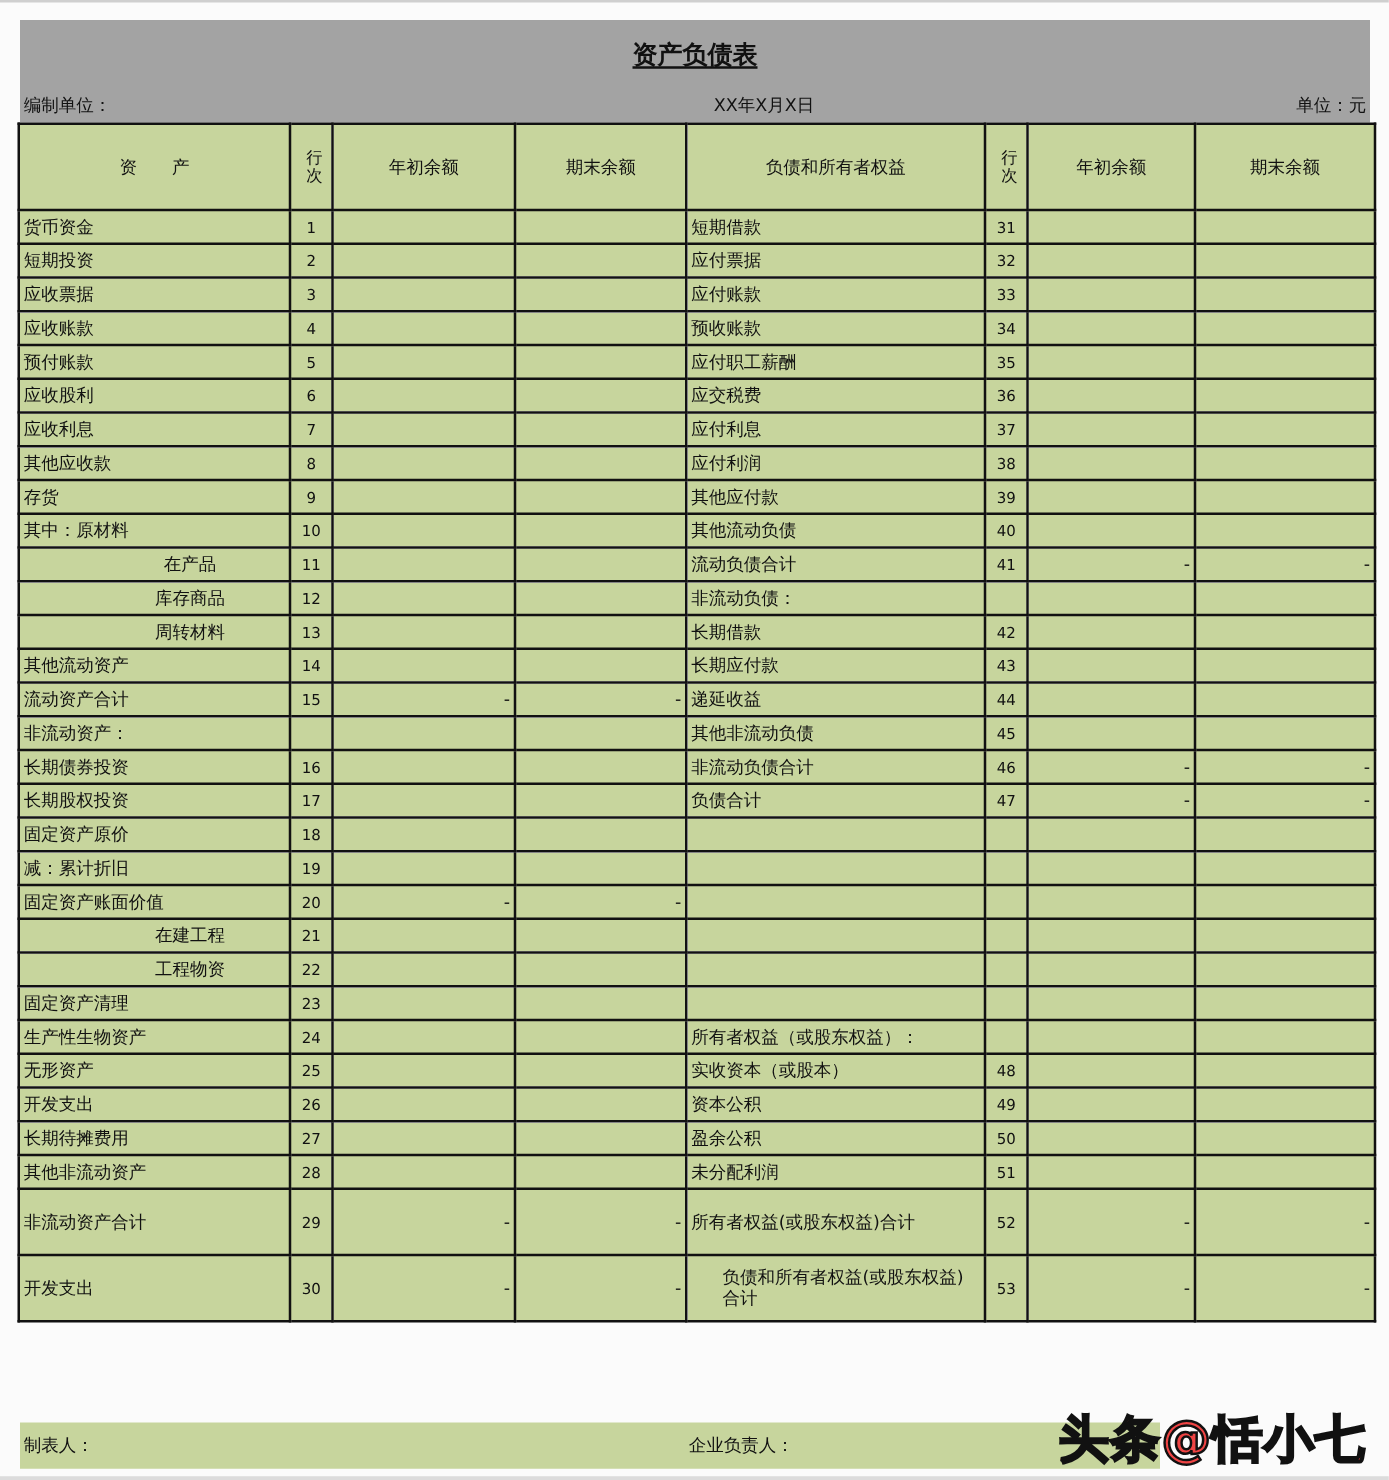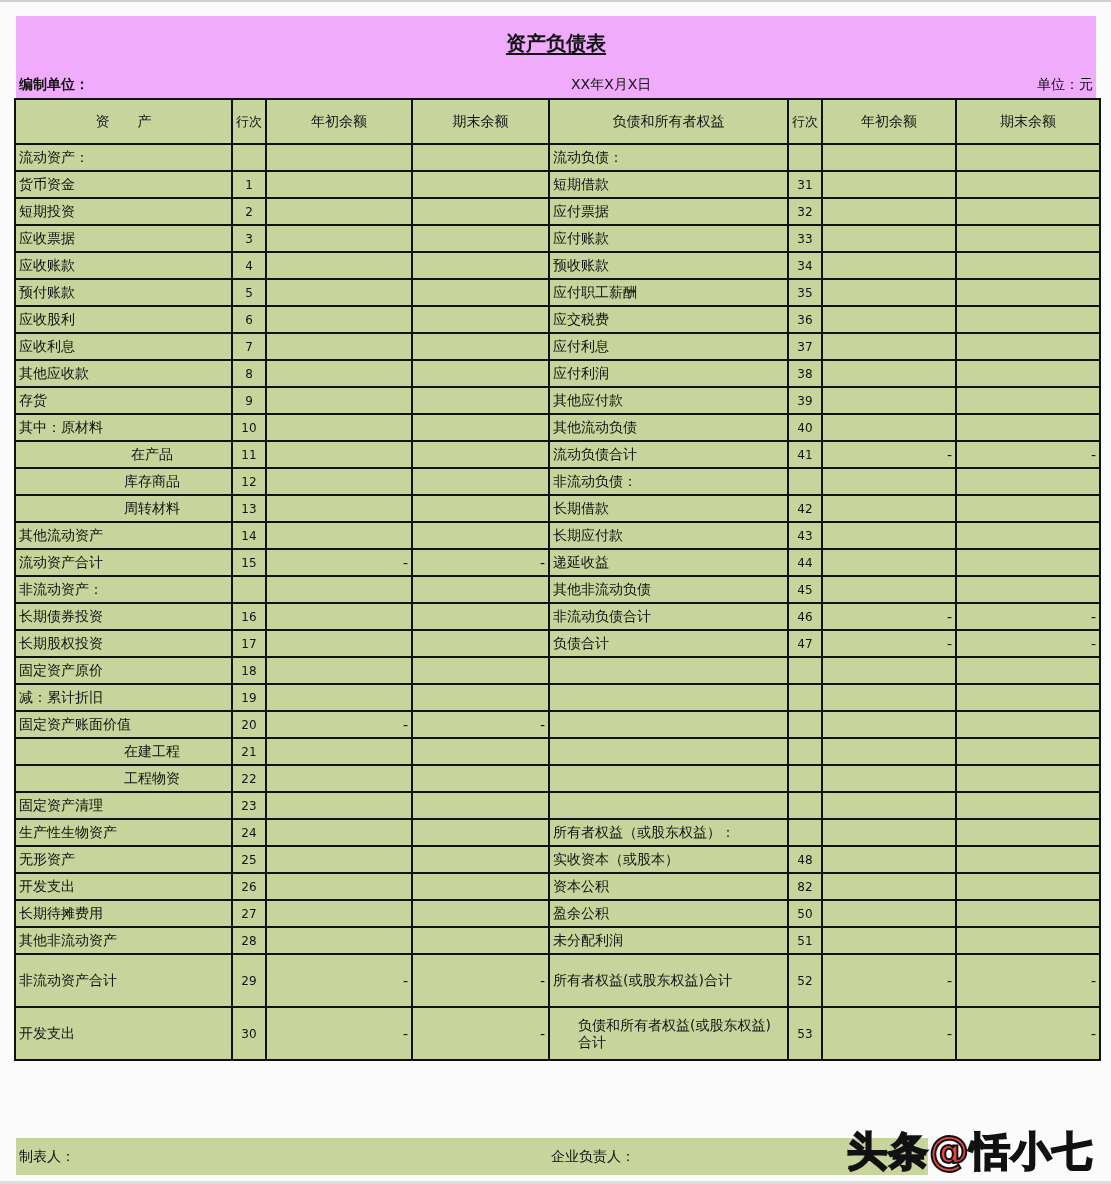--- a/index.html
+++ b/index.html
@@ -1,40 +1,40 @@
 <!DOCTYPE html>
 <html><head>
 <meta charset="utf-8">
 <style>
   html, body { margin:0; padding:0; }
   body {
     width:1111px; height:1184px; background:#fbfbfb; position:relative; overflow:hidden;
     font-family: "DejaVu Sans", "Liberation Sans", sans-serif; color:#111;
   }
   .topline { position:absolute; left:0; top:0; width:1111px; height:2px; background:#cfcfcf; }
-  .band { position:absolute; left:16px; top:16px; width:1080px; height:82px; background:#f0abfc; }
+  .band { position:absolute; left:16px; top:16px; width:1080px; height:82px; background:#a3a3a3; }
   .title {
     position:absolute; left:0; right:0; top:14px; text-align:center;
     font-size:20px; font-weight:bold; text-decoration:underline; text-underline-offset:3px;
   }
   .meta { position:absolute; top:60px; font-size:14px; }
-  .meta.left { left:3px;font-weight:bold; }
+  .meta.left { left:3px; }
   .meta.center { left:555px; }
   .meta.right { right:3px; }
 
   table.sheet {
     position:absolute; left:14px; top:98px; width:1085px;
     border-collapse:collapse; table-layout:fixed; font-size:14px;
   }
   table.sheet td, table.sheet th {
     border:2px solid #111; padding:0 3px; height:25px; overflow:hidden; white-space:nowrap;
     background:#c7d59d; font-weight:normal;
   }
   table.sheet thead th { height:43px; text-align:center; }
-  table.sheet th.no { font-size:13px; line-height:15px; white-space:normal; padding:0; }
+  table.sheet th.no { font-size:13px; line-height:15px; white-space:normal; padding:12px; }
   td.label { text-align:left; }
   td.label.indent { padding-left:60px; text-align:center; }
   td.no { text-align:center; font-size:12px; }
   td.val { background:#ffffff; text-align:right; }
   td.val.total { background:#c7d59d; }
   tr.tall td { height:51px; }
   td.label.wrap { white-space:normal; line-height:17px;padding-left:28px; }
 
   .footer { position:absolute; left:16px; top:1138px; width:912px; height:37px; background:#c7d59d; }
   .footer span { position:absolute; top:10px; font-size:14px; }
@@ -75,30 +75,20 @@
       <th>年初余额</th>
       <th>期末余额</th>
       <th>负债和所有者权益</th>
       <th class="no">行次</th>
       <th>年初余额</th>
       <th>期末余额</th>
     </tr>
   </thead>
   <tbody id="tbody">
       <tr>
-        <td class="label">流动资产：</td>
-        <td class="no"></td>
-        <td class="val"></td>
-        <td class="val"></td>
-        <td class="label">流动负债：</td>
-        <td class="no"></td>
-        <td class="val"></td>
-        <td class="val"></td>
-      </tr>
-      <tr>
         <td class="label">货币资金</td>
         <td class="no">1</td>
         <td class="val"></td>
         <td class="val"></td>
         <td class="label">短期借款</td>
         <td class="no">31</td>
         <td class="val"></td>
         <td class="val"></td>
       </tr>
       <tr>
@@ -350,21 +340,21 @@
         <td class="no">48</td>
         <td class="val"></td>
         <td class="val"></td>
       </tr>
       <tr>
         <td class="label">开发支出</td>
         <td class="no">26</td>
         <td class="val"></td>
         <td class="val"></td>
         <td class="label">资本公积</td>
-        <td class="no">82</td>
+        <td class="no">49</td>
         <td class="val"></td>
         <td class="val"></td>
       </tr>
       <tr>
         <td class="label">长期待摊费用</td>
         <td class="no">27</td>
         <td class="val"></td>
         <td class="val"></td>
         <td class="label">盈余公积</td>
         <td class="no">50</td>

